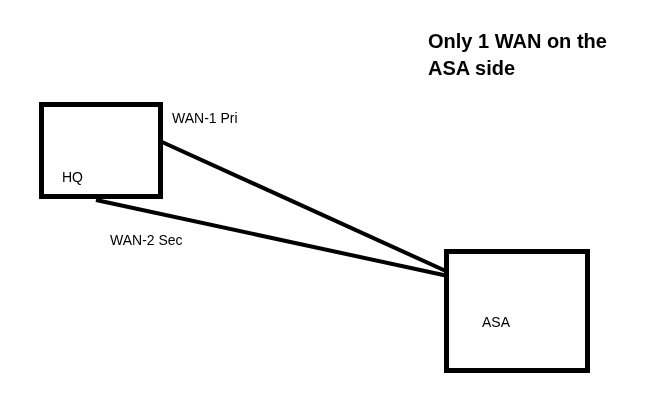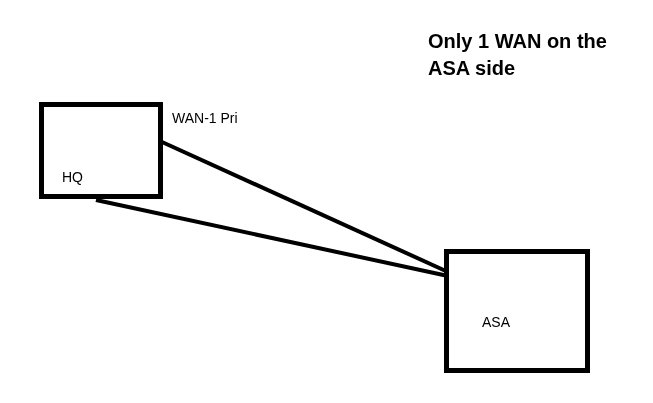--- a/index.html
+++ b/index.html
@@ -77,16 +77,17 @@
 
   <div class="node node-hq"></div>
   <div class="node node-asa"></div>
 
   <span class="label hq-label">HQ</span>
 
   <span class="label asa-label">ASA</span>
 
   <span class="label wan1-label">WAN-1 Pri</span>
 
+  <span class="label wan2-label">WAN-2 Sec</span>
 
   <div class="annotation">Only 1 WAN on the ASA side</div>
 
 </div>
 
 </body></html>

